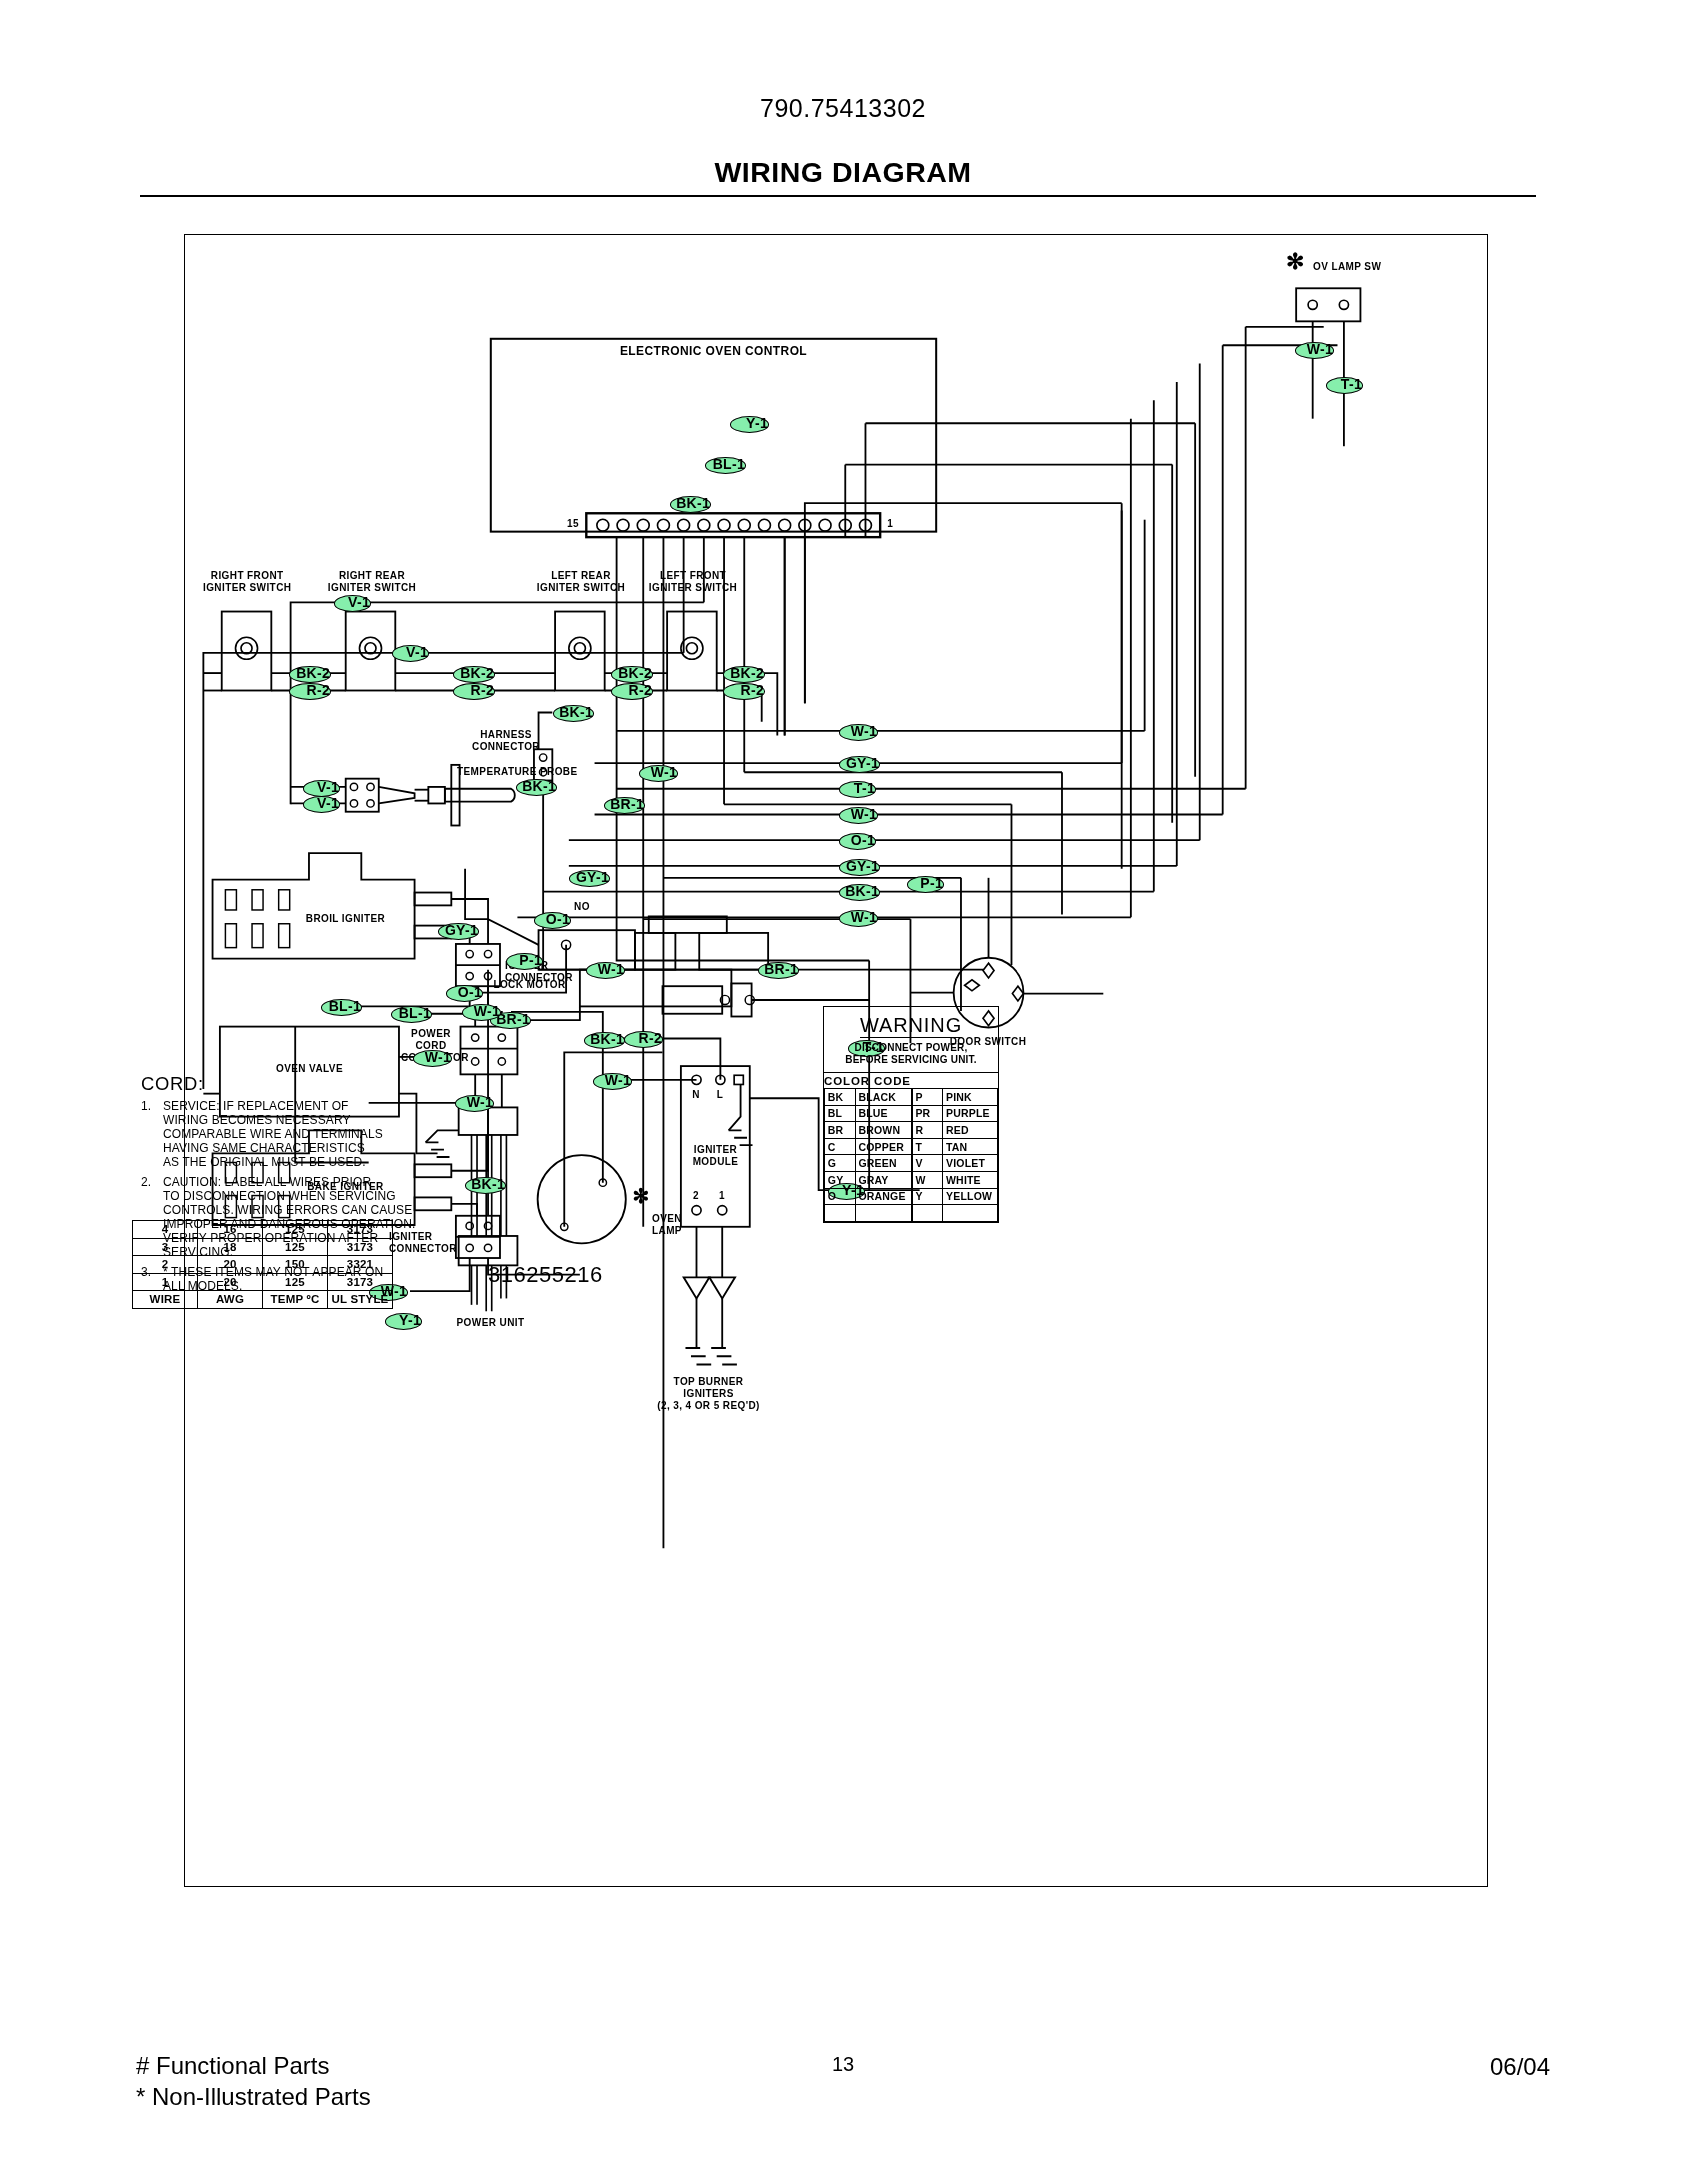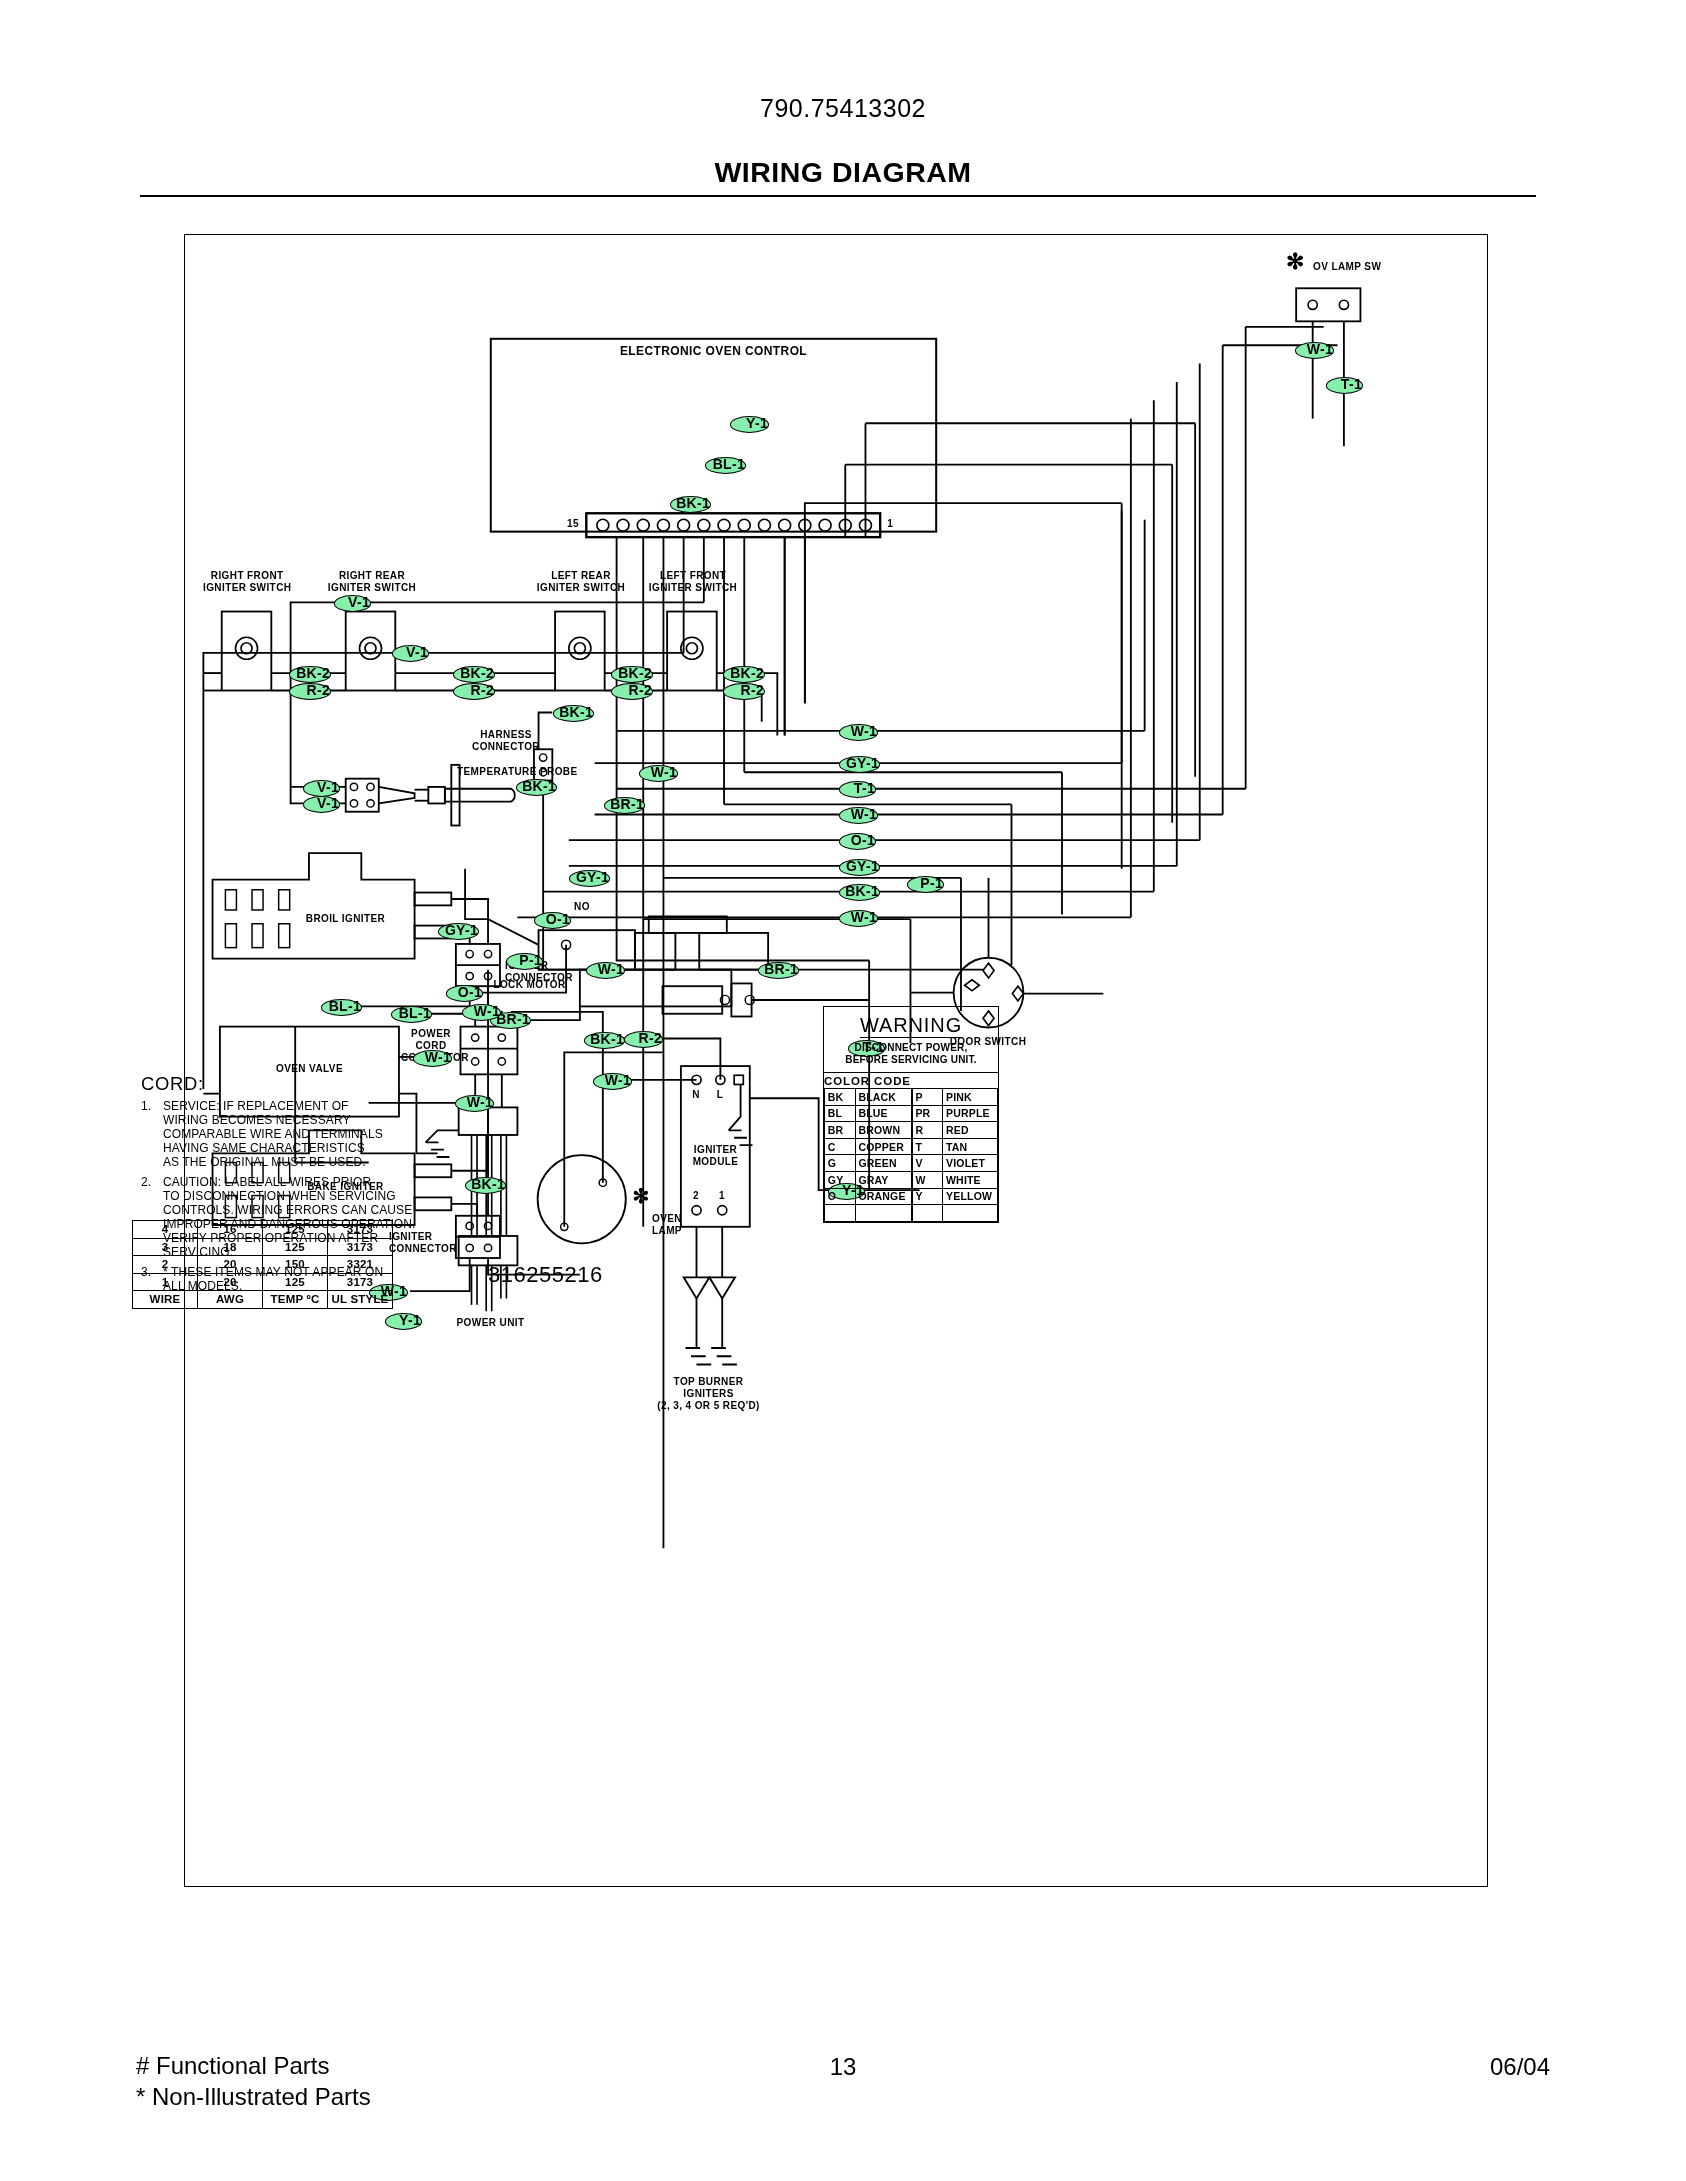--- a/index.html
+++ b/index.html
@@ -4,21 +4,21 @@
 <style>
   html,body{margin:0;padding:0;background:#fff;}
   body{width:1686px;height:2182px;position:relative;font-family:"Liberation Sans",sans-serif;color:#000;}
   .page{position:absolute;inset:0;}
   
   #model-number{position:absolute;left:0;top:94px;width:1686px;text-align:center;font-size:25px;letter-spacing:0.5px;}
   #page-title{position:absolute;left:0;top:156px;width:1686px;text-align:center;font-size:28.5px;font-weight:bold;letter-spacing:0.5px;}
   #title-rule{position:absolute;left:140px;top:195px;width:1396px;height:1.8px;background:#000;}
   
   #footer-left{position:absolute;left:136px;top:2050px;font-size:24px;line-height:31px;}
-  #footer-page{position:absolute;left:0;top:2053px;width:1686px;text-align:center;font-size:24px;}
+  #footer-page{position:absolute;left:0;top:2053px;width:1686px;text-align:center;font-size:20px;}
   #footer-date{position:absolute;right:136px;top:2053px;font-size:24px;}
   
   #diagram-frame{position:absolute;left:184px;top:234px;width:1304px;height:1653px;border:1.8px solid #000;box-sizing:border-box;}
   
   #wire-layer{position:absolute;left:0;top:0;width:1304px;height:1653px;}
   
   .lbl{position:absolute;font-size:10px;font-weight:bold;letter-spacing:0.4px;line-height:12px;text-align:center;white-space:pre;}
   
   .tag{position:absolute;border:1.4px solid #000;border-radius:50%;background:#86efac;
        font-size:14px;font-weight:bold;text-align:right;line-height:13.8px;height:14.7px;letter-spacing:0.3px;}

